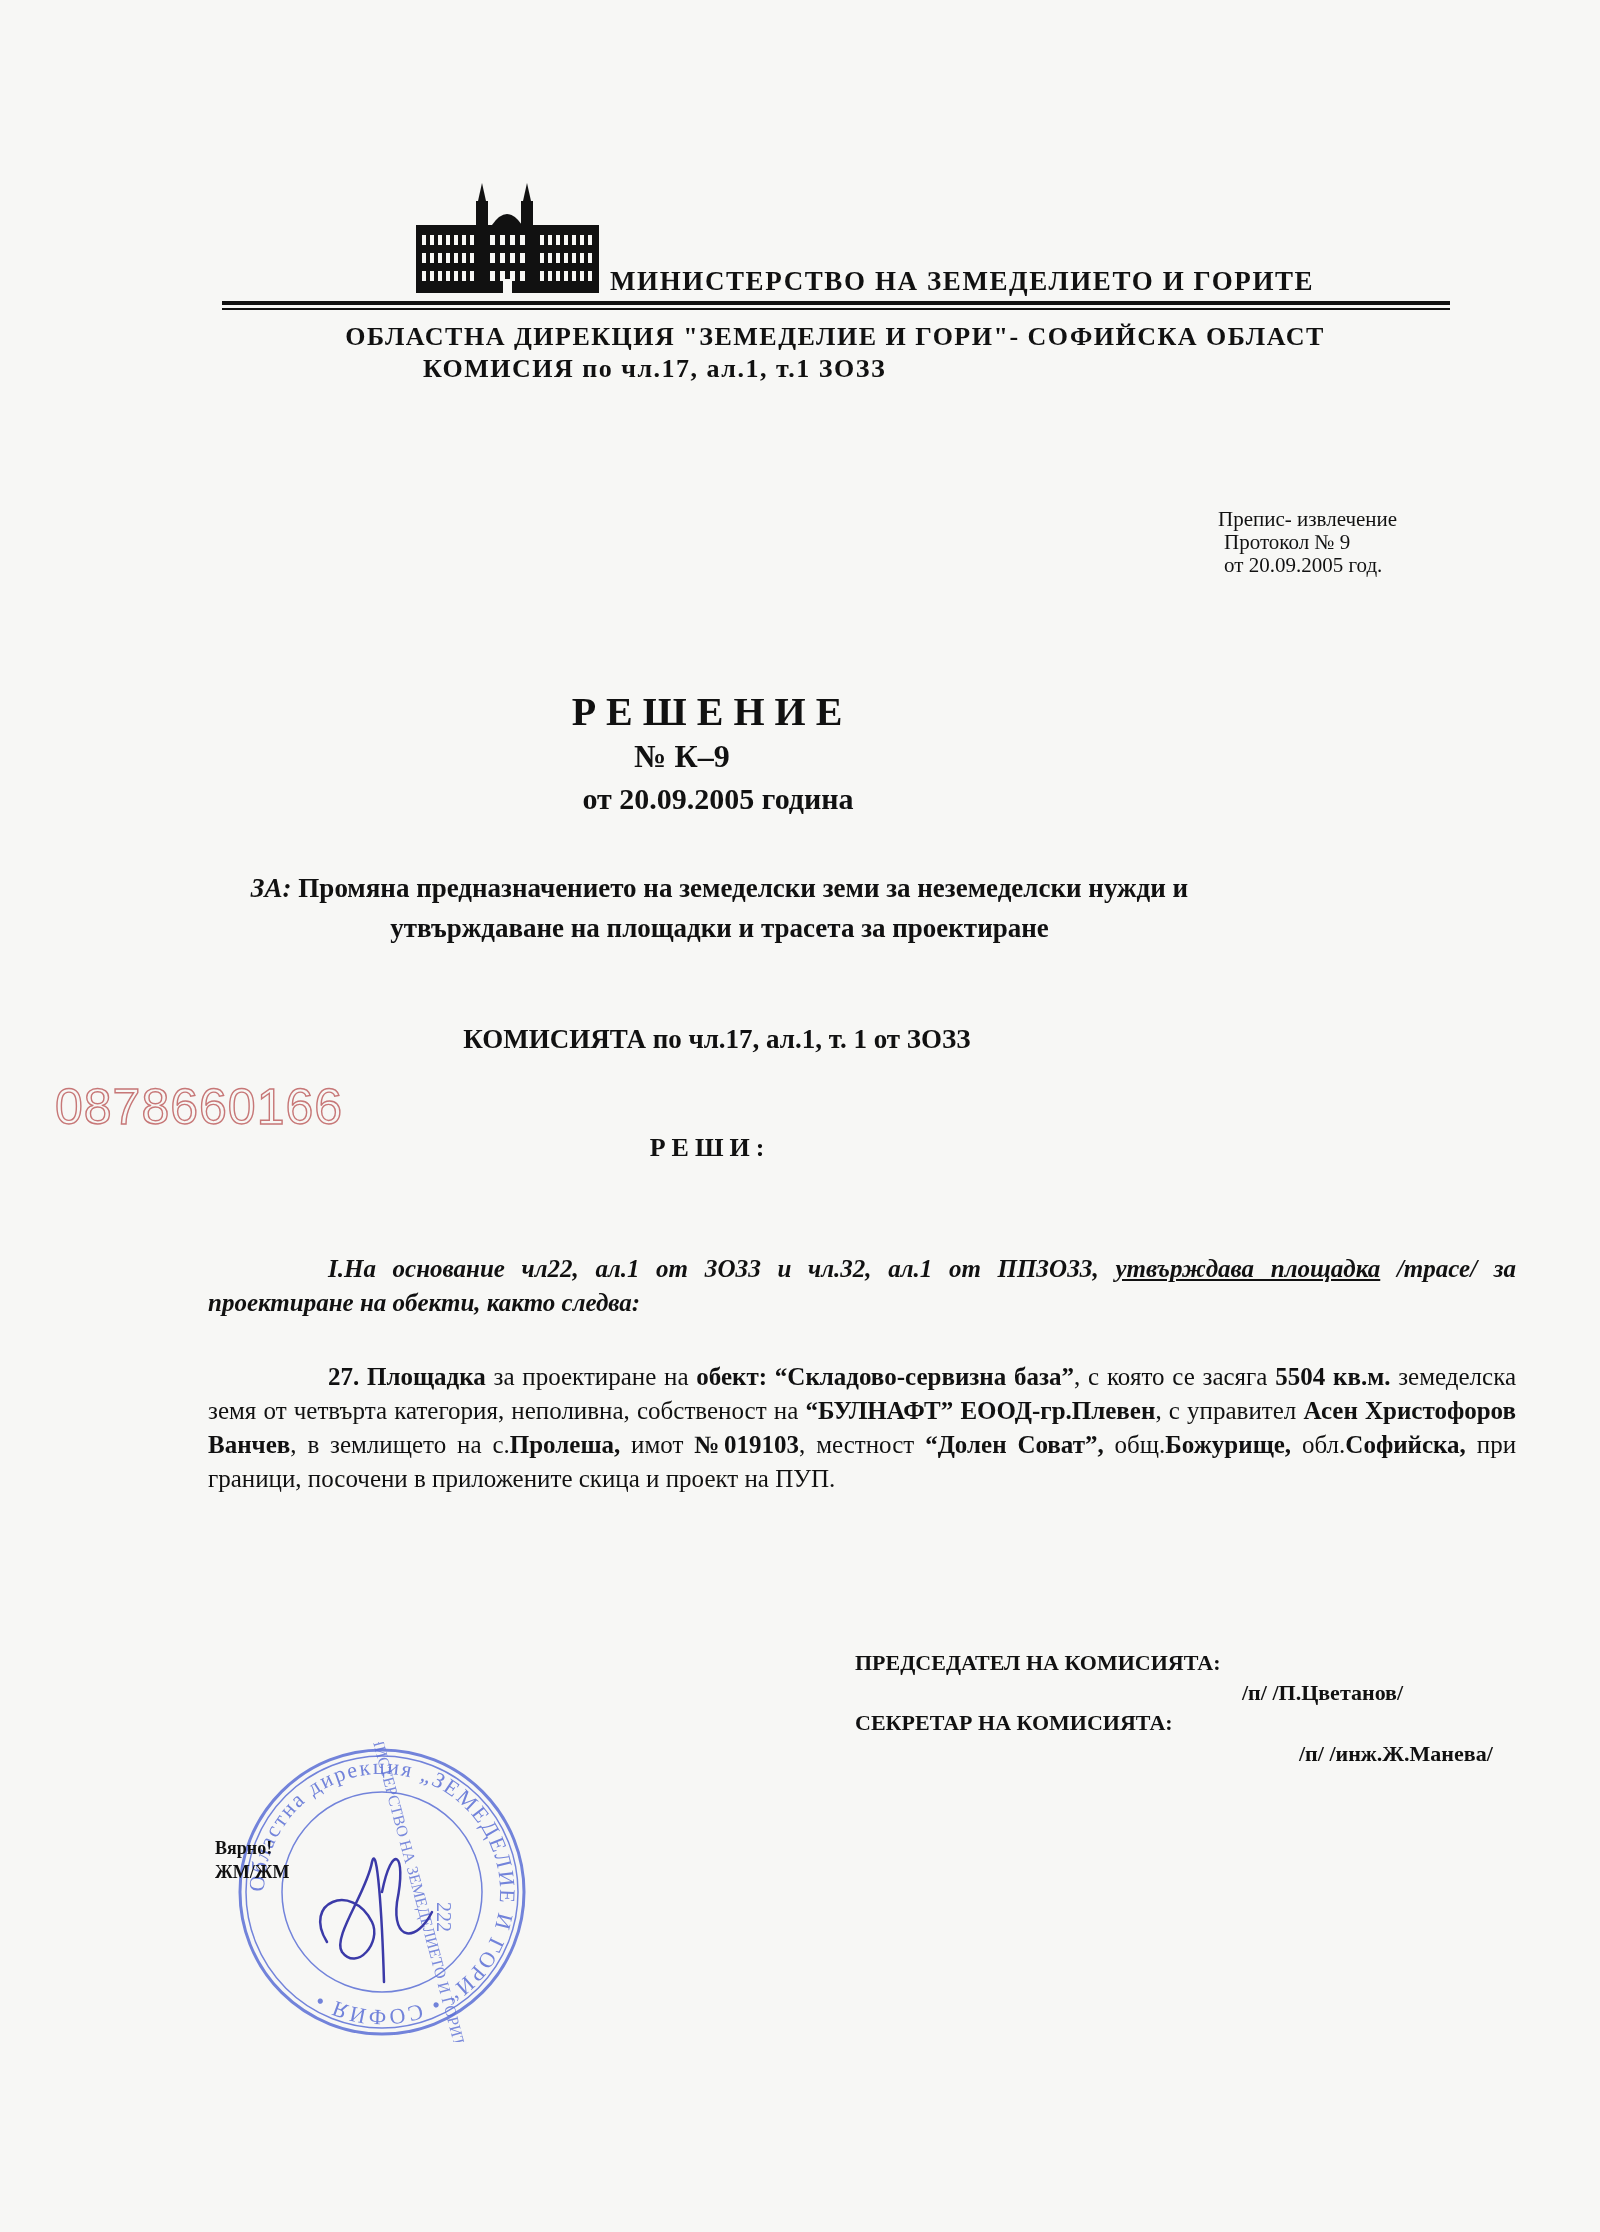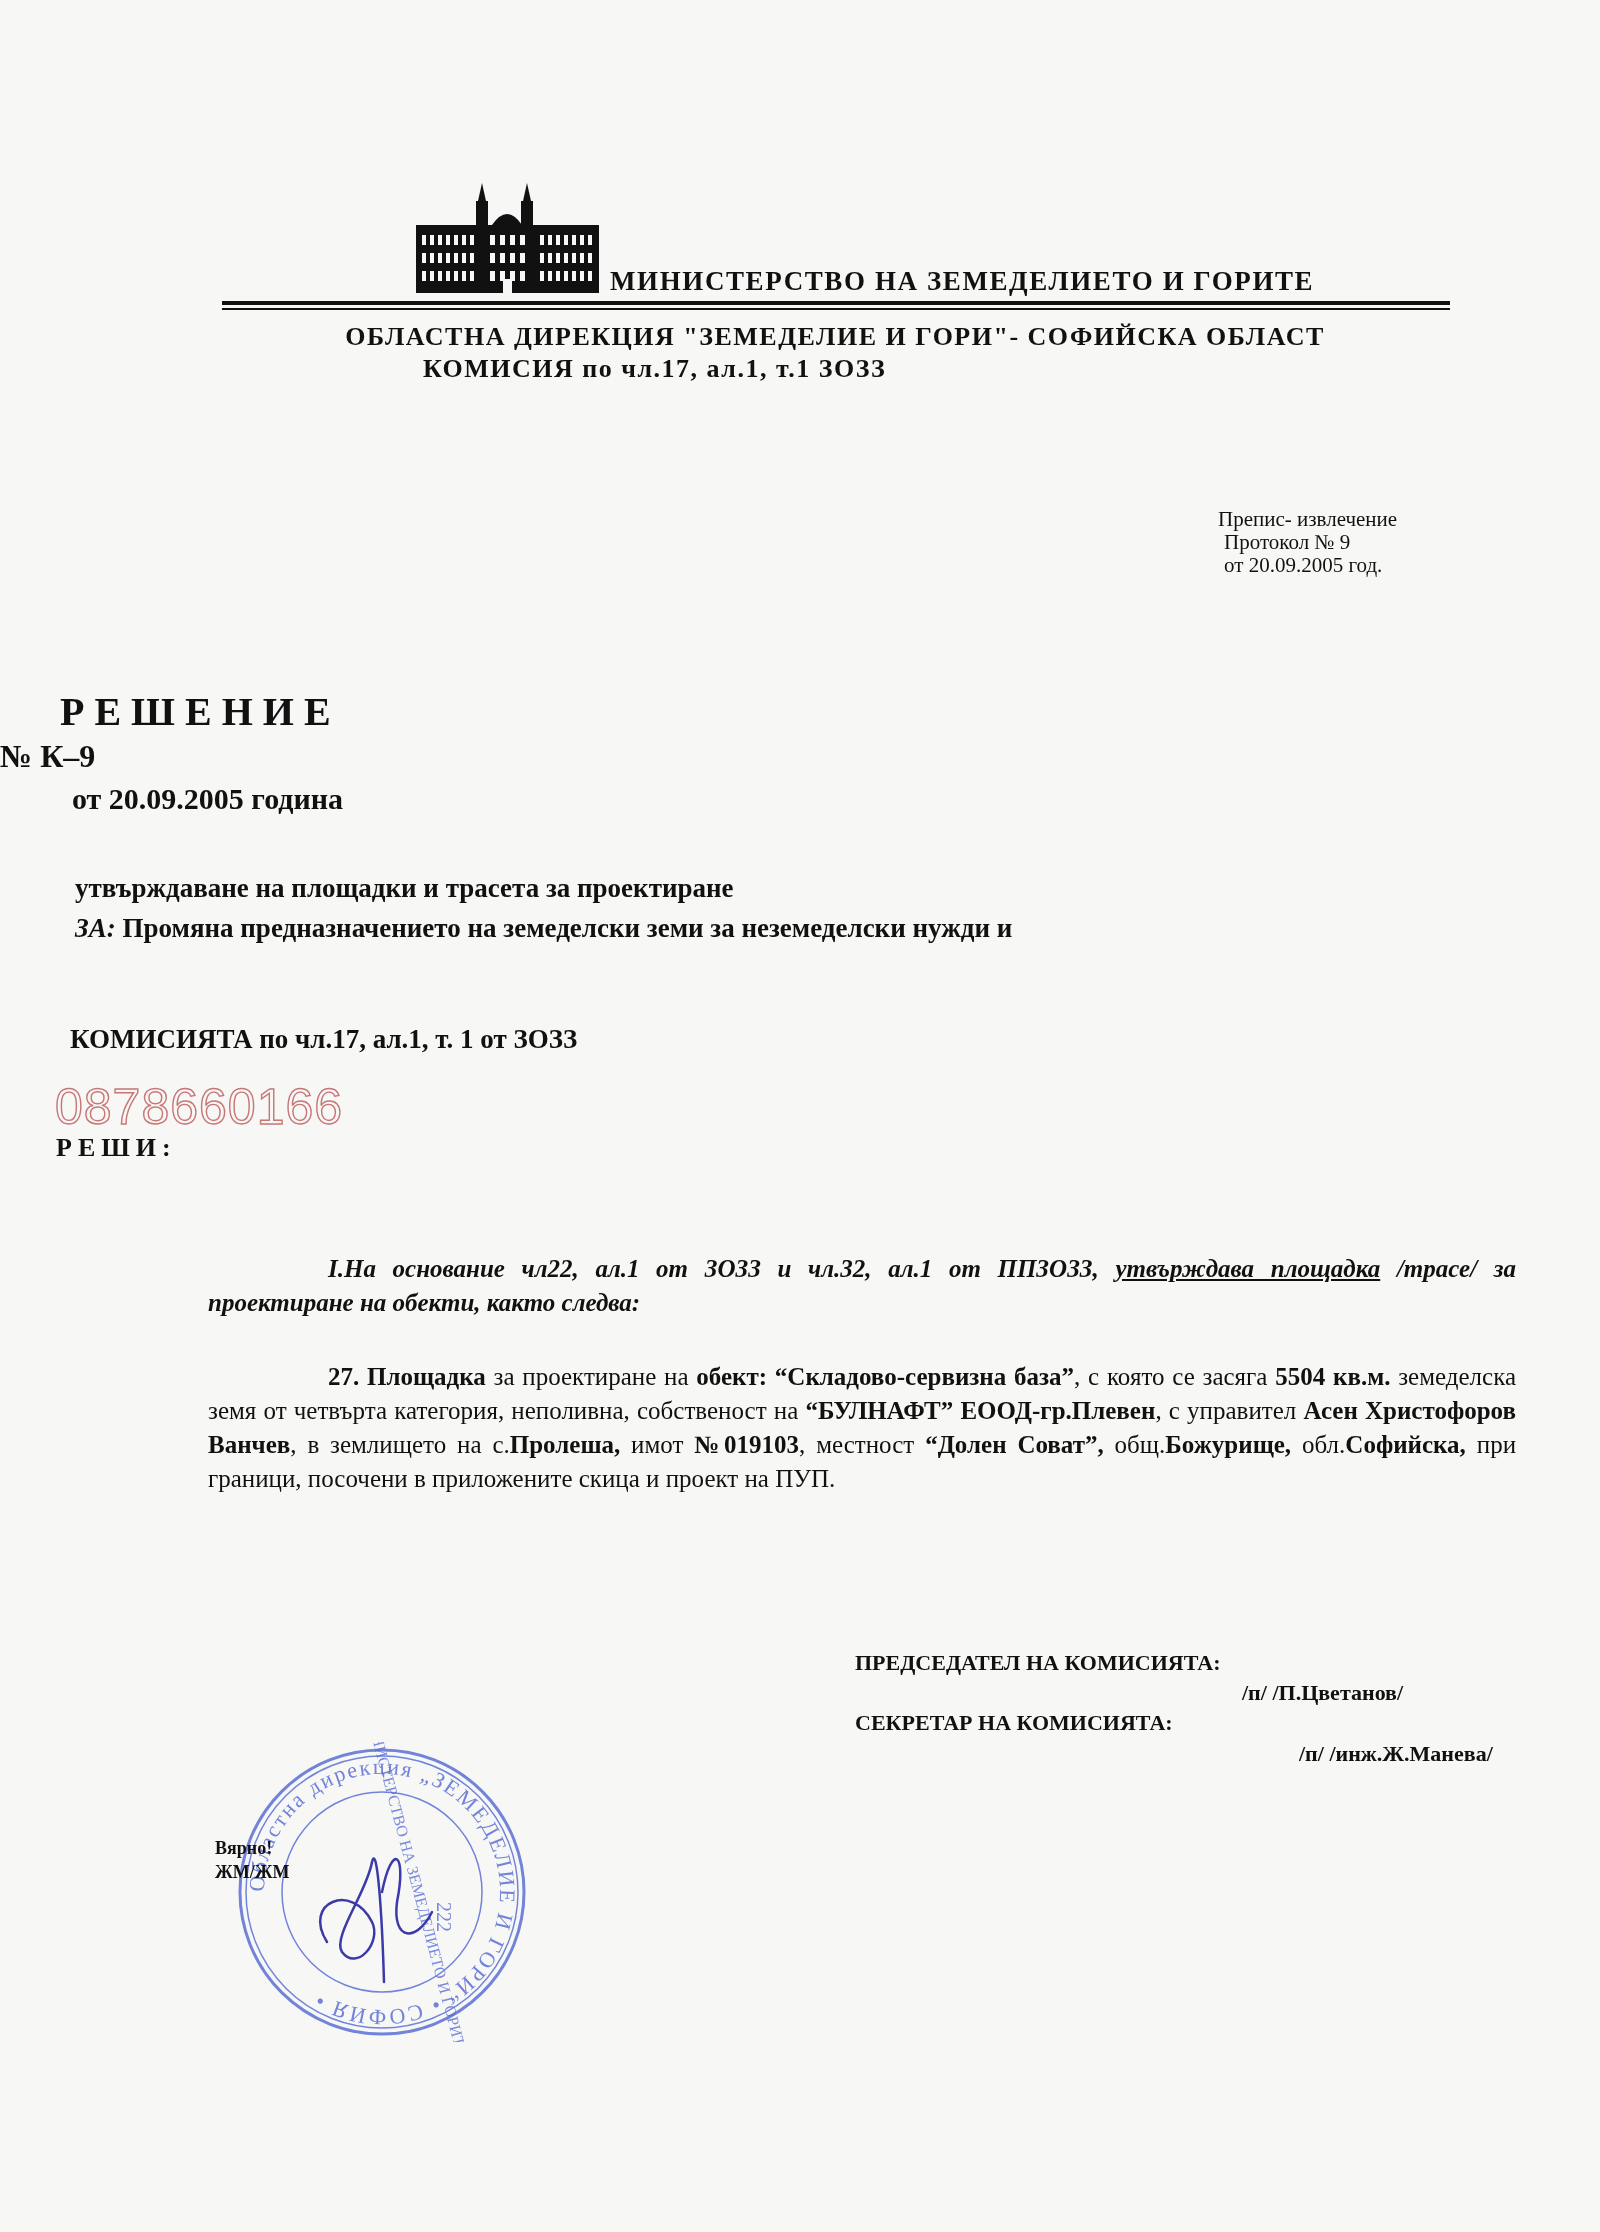--- a/index.html
+++ b/index.html
@@ -21,21 +21,21 @@
   #rule .l1 { position:absolute; left:0; right:0; top:0; height:4px; background:#111; }
   #rule .l2 { position:absolute; left:0; right:0; top:7px; height:2px; background:#111; }
   #directorate { left: 0; width: 1600px; top: 322px; text-align: center; font-size: 26px; font-weight: bold; letter-spacing: 1.5px; white-space: nowrap; padding-left: 70px; box-sizing: border-box; }
   #commission-head { left: 0; width: 1269px; top: 354px; text-align: center; font-size: 26px; font-weight: bold; letter-spacing: 1.5px; white-space: nowrap; padding-left: 40px; box-sizing: border-box; }
 
   
   #extract { left: 1218px; top: 508px; font-size: 21px; line-height: 23px; }
   #extract div:nth-child(2), #extract div:nth-child(3) { padding-left: 6px; }
 
   
-  .center { left: 0; width: 1364px; }
+  .center { left: 0; width: 1364px; text-align: center; }
   #title { top: 688px; font-size: 40px; font-weight: bold; letter-spacing: 10px; padding-left: 60px; box-sizing: border-box; }
   #number { top: 738px; font-size: 32px; font-weight: bold; box-sizing: border-box; }
   #date { top: 782px; font-size: 30px; font-weight: bold; padding-left: 72px; box-sizing: border-box; }
 
   #subject { top: 868px; font-size: 27px; font-weight: bold; line-height: 40px; padding-left: 75px; box-sizing: border-box; }
 
   #committee { top: 1024px; font-size: 27px; font-weight: bold; padding-left: 70px; box-sizing: border-box; }
   #decided { top: 1133px; font-size: 26px; font-weight: bold; letter-spacing: 6px; padding-left: 56px; box-sizing: border-box; }
 
   #watermark {
@@ -114,22 +114,22 @@
   <div>Препис- извлечение</div>
   <div>Протокол  № 9</div>
   <div>от  20.09.2005 год.</div>
 </div>
 
 <div id="title" class="abs center">РЕШЕНИЕ</div>
 <div id="number" class="abs center">№ К–9</div>
 <div id="date" class="abs center">от 20.09.2005 година</div>
 
 <div id="subject" class="abs center">
+  <div><span class="i">ЗА:</span><span> Промяна предназначението на земеделски земи за неземеделски нужди  и</span></div>
   <div>утвърждаване на площадки и трасета за проектиране</div>
-  <div><span class="i">ЗА:</span><span> Промяна предназначението на земеделски земи за неземеделски нужди  и</span></div>
 </div>
 
 <div id="committee" class="abs center">КОМИСИЯТА  по чл.17, ал.1, т. 1 от ЗОЗЗ</div>
 <div id="watermark" class="abs">0878660166</div>
 <div id="decided" class="abs center">РЕШИ:</div>
 
 <div id="basis" class="abs para"><span>I.На основание чл22, ал.1 от ЗОЗЗ и чл.32, ал.1 от ППЗОЗЗ, </span><span class="u">утвърждава площадка</span><span> /трасе/ за проектиране на обекти, както следва:</span></div>
 
 <div id="item" class="abs para"><span class="b">27. </span><span class="b">Площадка</span><span> за проектиране на </span><span class="b">обект: “Складово-сервизна база”</span><span>, с която се засяга </span><span class="b">5504 кв.м.</span><span> земеделска земя от четвърта категория, неполивна, собственост на </span><span class="b">“БУЛНАФТ” ЕООД-гр.Плевен</span><span>, с управител </span><span class="b">Асен Христофоров Ванчев</span><span>, в землището на с.</span><span class="b">Пролеша,</span><span> имот </span><span class="b">№019103</span><span>, местност </span><span class="b">“Долен Соват”,</span><span> общ.</span><span class="b">Божурище,</span><span> обл.</span><span class="b">Софийска,</span><span> при граници, посочени в приложените скица и проект на ПУП.</span></div>
 

